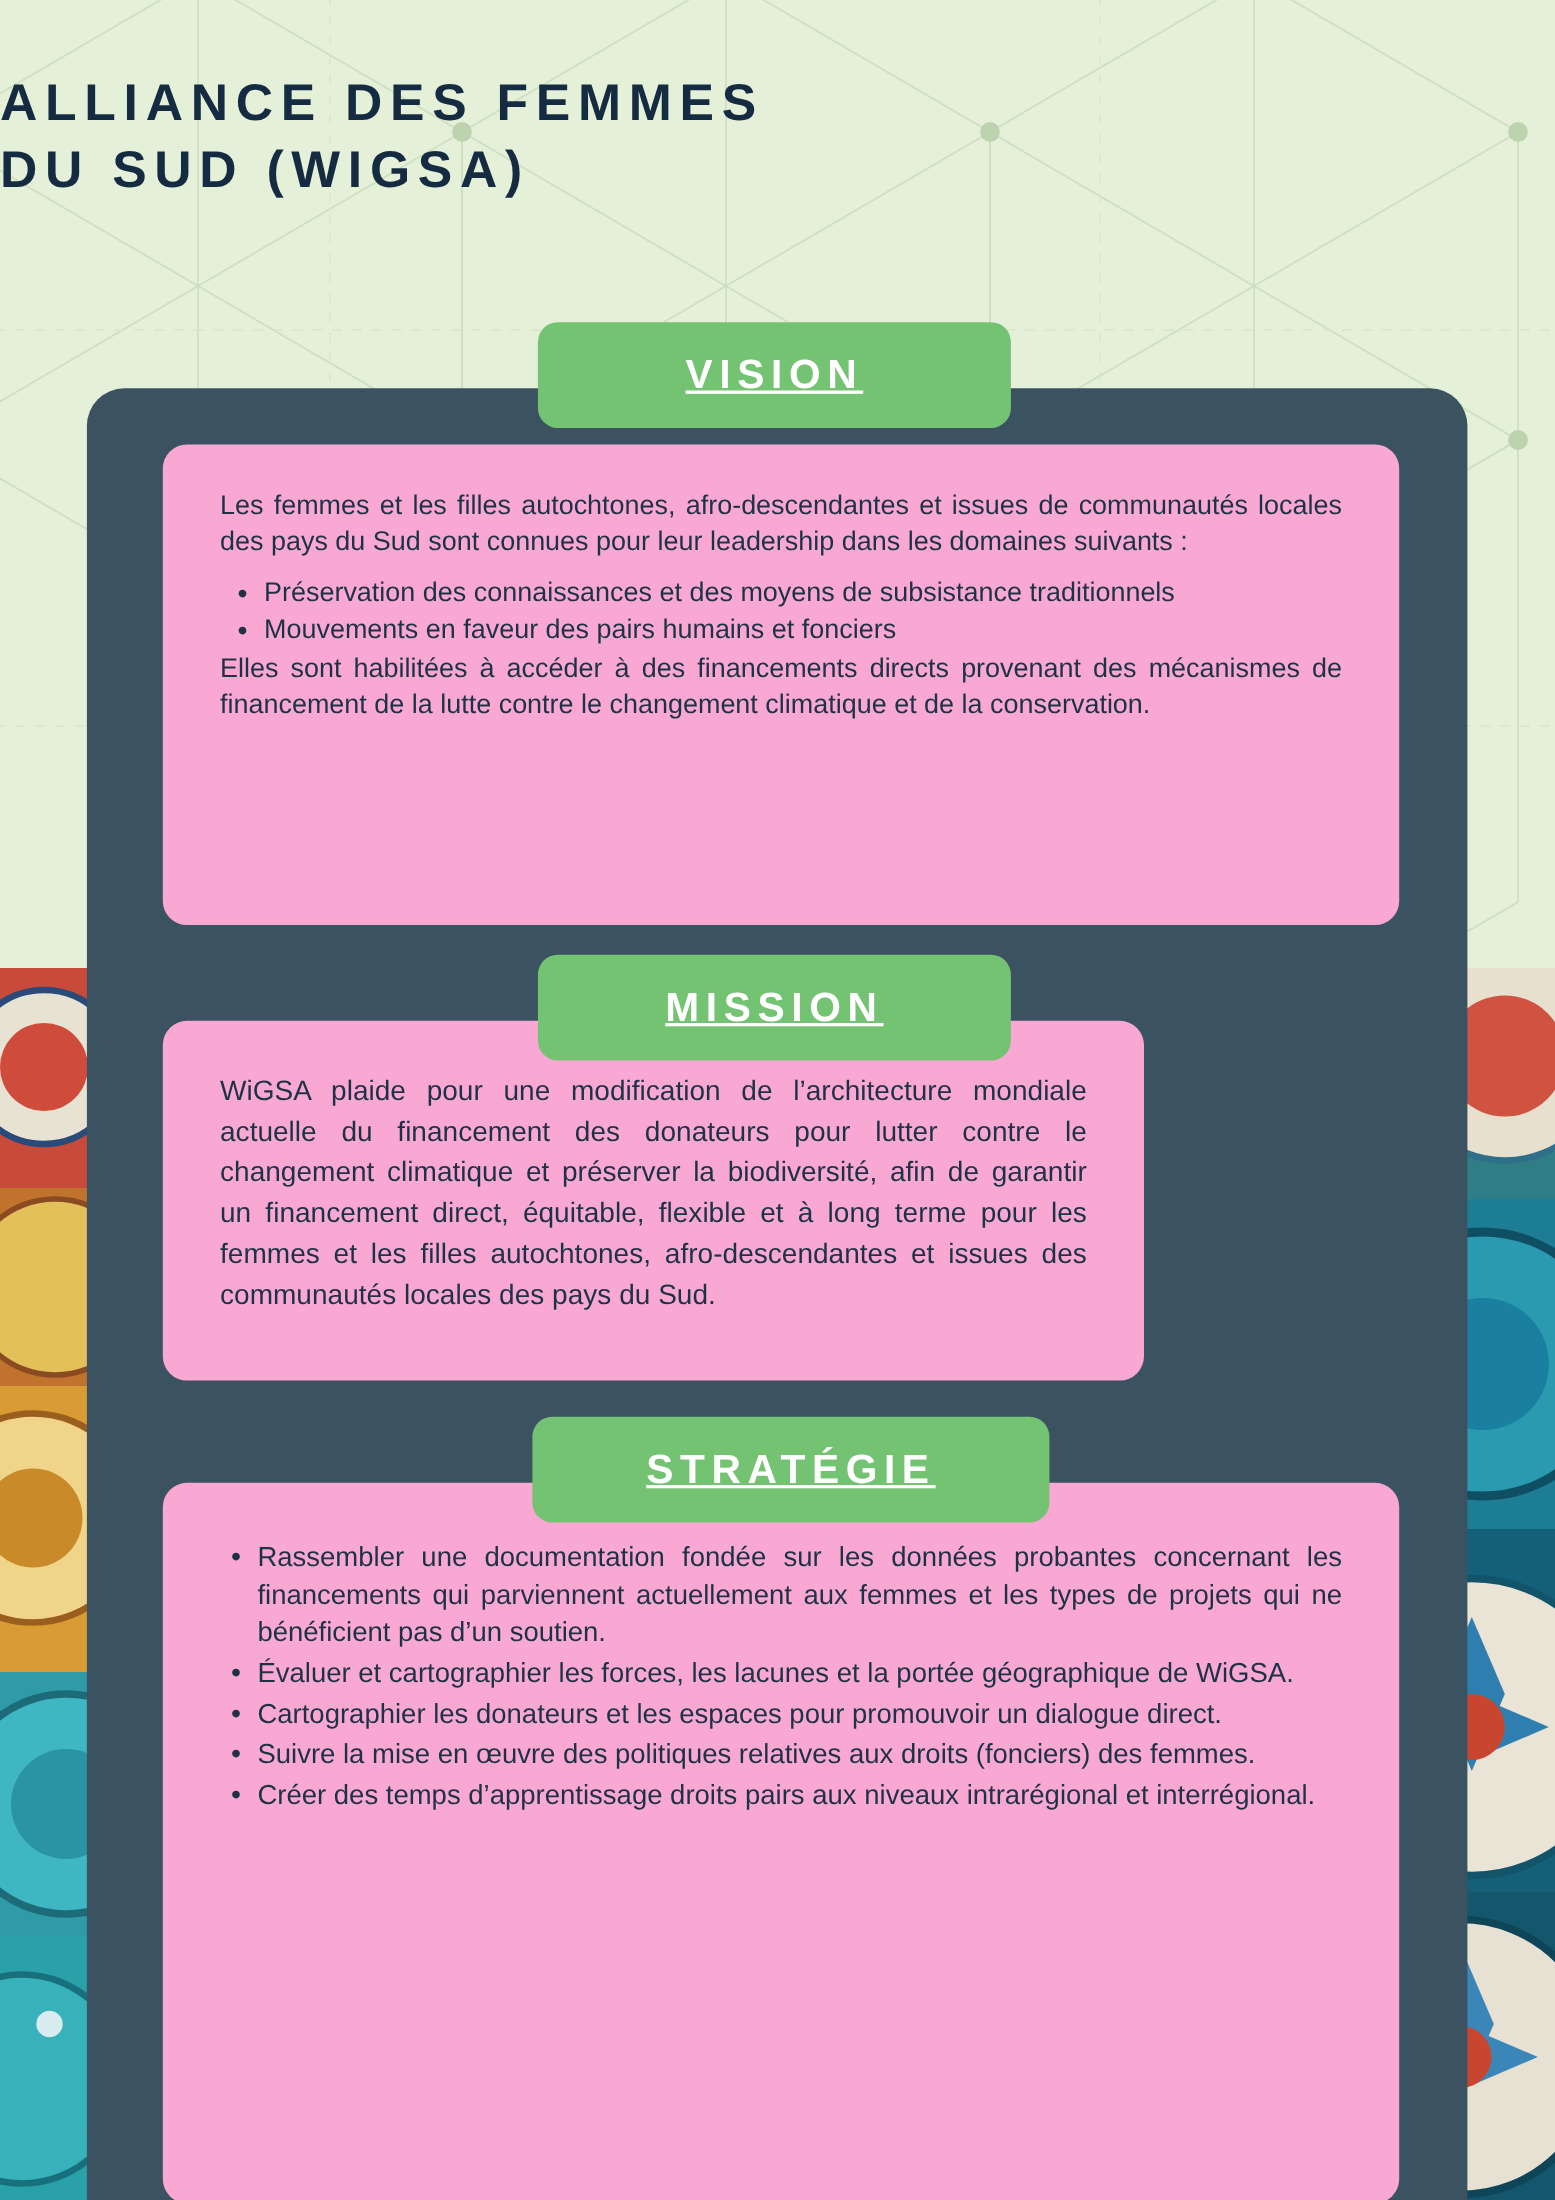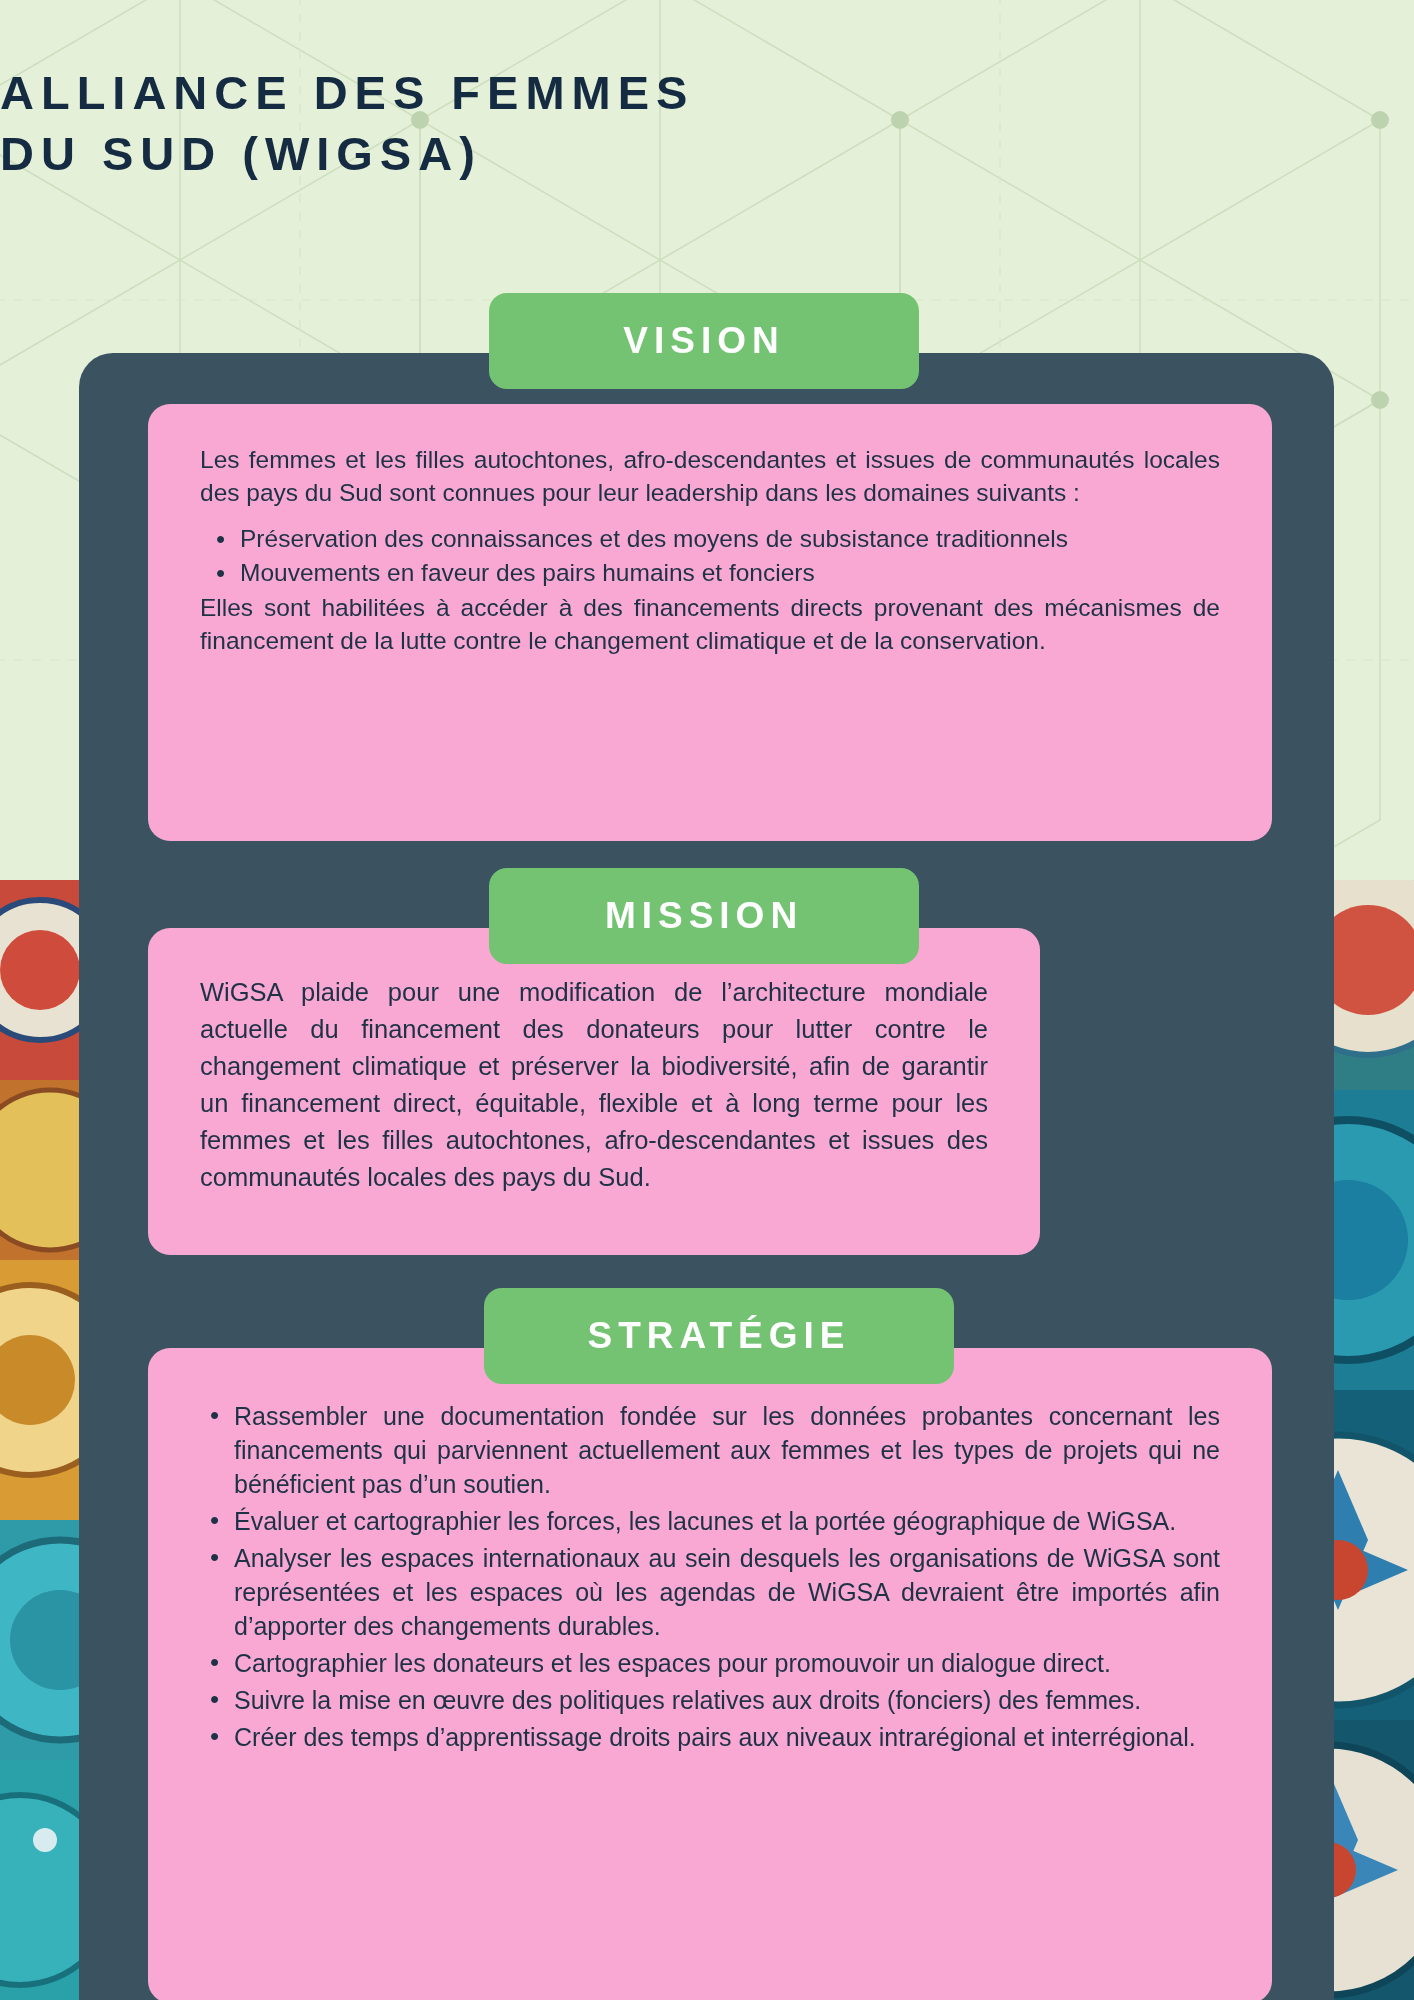--- a/index.html
+++ b/index.html
@@ -86,20 +86,21 @@
     background: #74c373;
     border-radius: 18px;
     color: #ffffff;
     font-size: 37px;
     font-weight: bold;
     letter-spacing: 6px;
     display: flex;
     align-items: center;
     justify-content: center;
     z-index: 4;
+    text-decoration: underline;
   }
   .tab-vision   { left: 489px; top: 293px;  width: 430px; }
   .tab-mission  { left: 489px; top: 868px;  width: 430px; }
   .tab-strategy { left: 484px; top: 1288px; width: 470px; }
 
   
   .card {
     position: absolute;
     background: #f9a8d4;
     border-radius: 22px;
@@ -274,18 +275,17 @@
   <p class="para mission-para">WiGSA plaide pour une modification de l’architecture mondiale actuelle du financement des donateurs pour lutter contre le changement climatique et préserver la biodiversité, afin de garantir un financement direct, équitable, flexible et à long terme pour les femmes et les filles autochtones, afro-descendantes et issues des communautés locales des pays du Sud.</p>
 </div>
 
 <div class="tab tab-strategy">
   <span>STRATÉGIE</span>
 </div>
 <div class="card card-strategy">
   <ul class="bullets strategy">
     <li>Rassembler une documentation fondée sur les données probantes concernant les financements qui parviennent actuellement aux femmes et les types de projets qui ne bénéficient pas d’un soutien.</li>
     <li>Évaluer et cartographier les forces, les lacunes et la portée géographique de WiGSA.</li>
-    <li>Analyser les espaces internationaux au sein desquels les organisations de WiGSA sont représentées et les espaces où les agendas de WiGSA devraient être importés afin d’apporter des changements durables.</li>
     <li>Cartographier les donateurs et les espaces pour promouvoir un dialogue direct.</li>
     <li>Suivre la mise en œuvre des politiques relatives aux droits (fonciers) des femmes.</li>
     <li>Créer des temps d’apprentissage droits pairs aux niveaux intrarégional et interrégional.</li>
   </ul>
 </div>
 
 </body></html>

